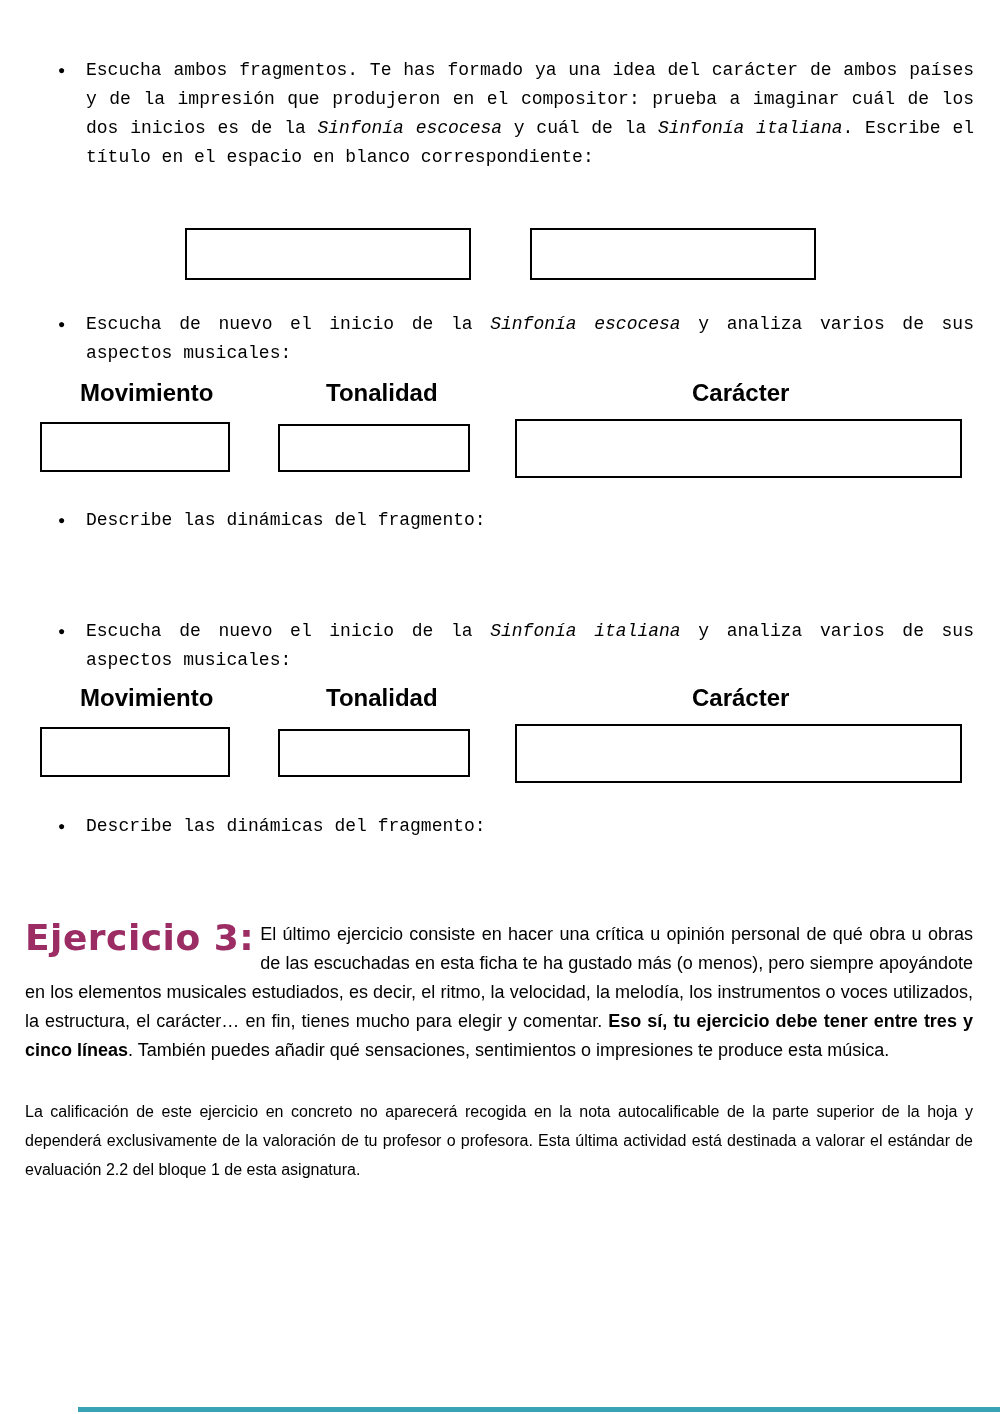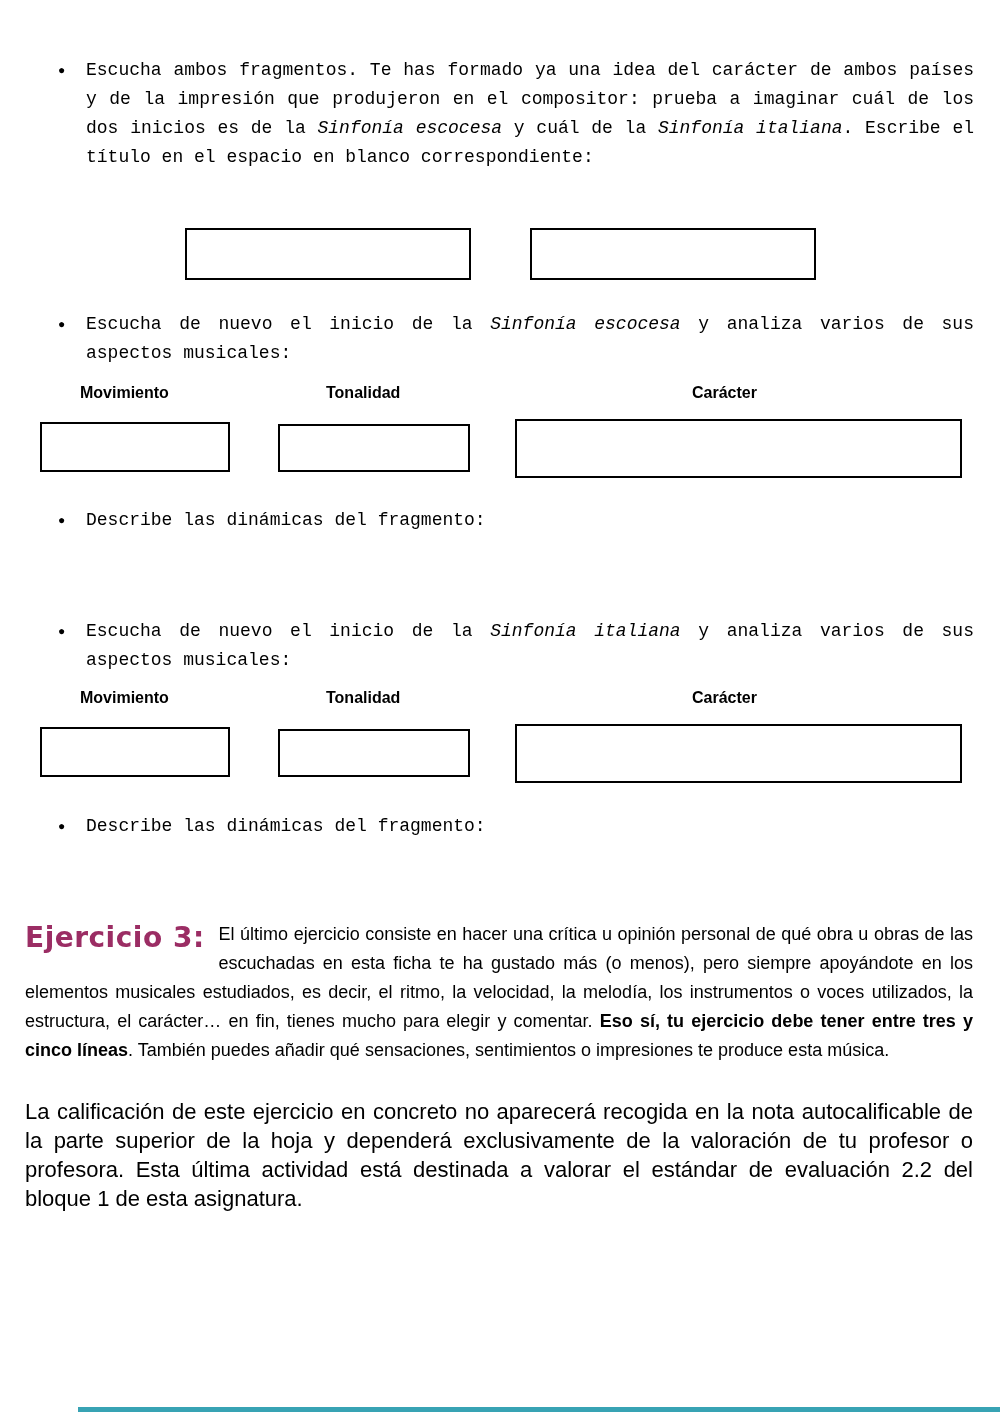--- a/index.html
+++ b/index.html
@@ -33,47 +33,47 @@
   .answer-box {
     position: absolute;
     border: 2px solid #000;
     background: #fff;
     font-size: 18px;
     padding: 4px 8px;
   }
   .col-header {
     position: absolute;
     font-weight: bold;
-    font-size: 16px;
+    font-size: 24px;
     line-height: 24px;
   }
   .ej-block {
     position: absolute;
     left: 25px;
     width: 948px;
     font-size: 18px;
     line-height: 29px;
     text-align: justify;
   }
   .ej-heading {
     float: left;
-    font-size: 28px;
+    font-size: 36px;
     line-height: 36px;
     font-weight: 800;
     letter-spacing: 0.5px;
     color: var(--accent, #9b2d64);
-    margin-right: 14px;
+    margin-right: 6px;
     font-family: "DejaVu Sans", sans-serif;
   }
   .bold { font-weight: bold; }
   .para2 {
     position: absolute;
     left: 25px;
     width: 948px;
-    font-size: 22px;
+    font-size: 16px;
     line-height: 29px;
     text-align: justify;
   }
   .footer-line {
     position: absolute;
     left: 78px;
     top: 1407px;
     width: 922px;
     height: 5px;
     background: var(--footer, #38a3b4);

